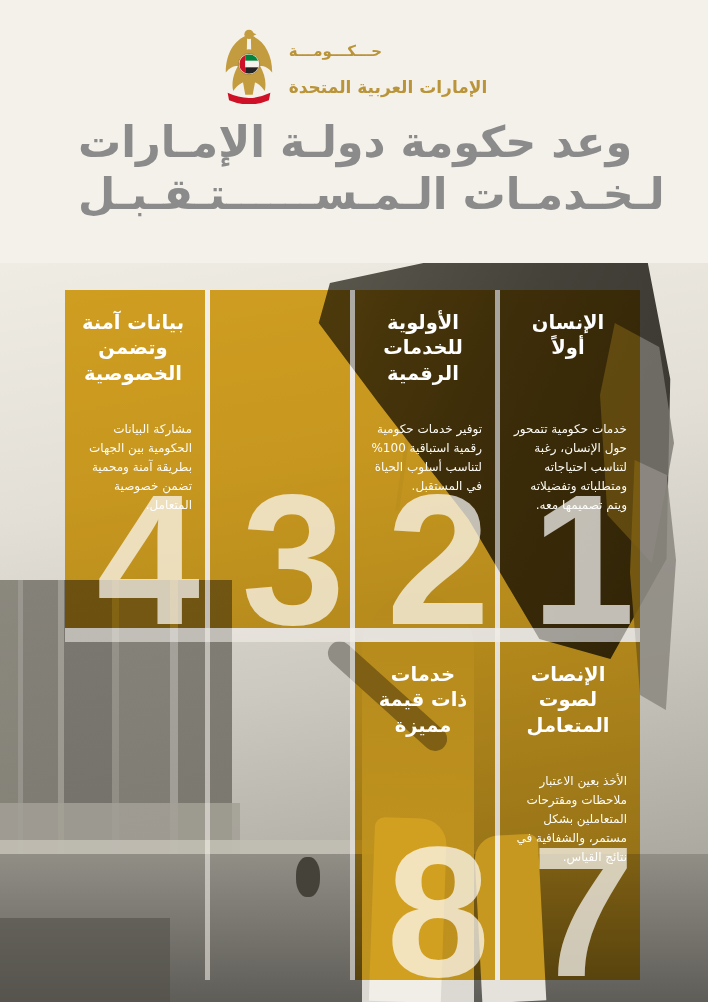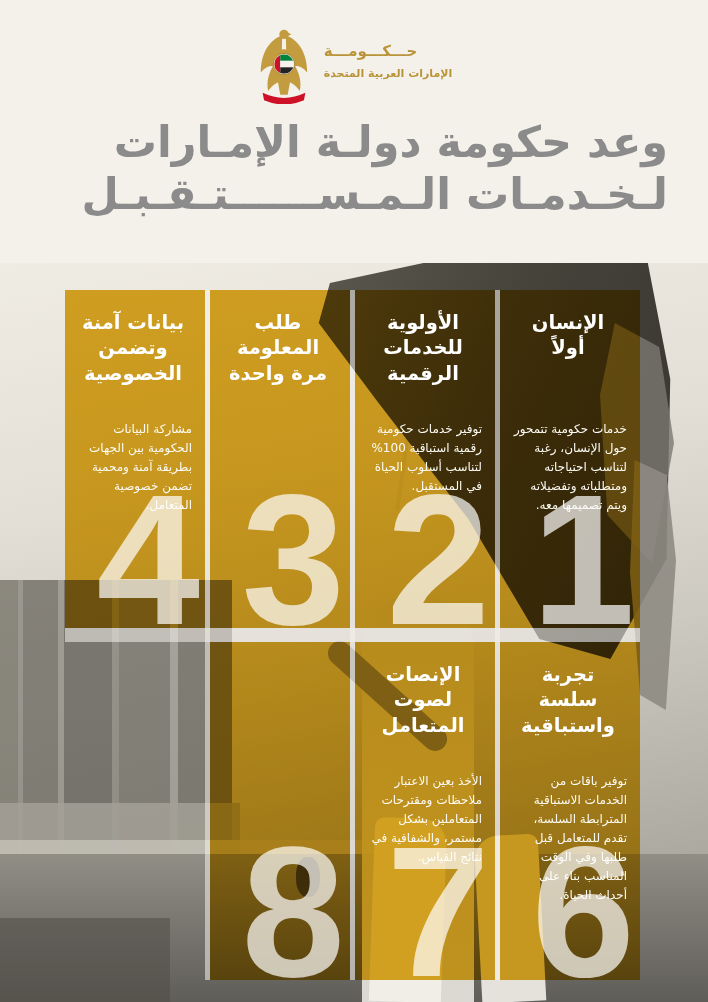--- a/index.html
+++ b/index.html
@@ -4,24 +4,24 @@
 <style>
   html,body{margin:0;padding:0;}
   .poster{position:relative;width:708px;height:1002px;overflow:hidden;
     background:#F4F1EA;font-family:"DejaVu Sans",sans-serif;}
 
   
   .gov-logo{position:absolute;top:26px;left:0;right:0;display:flex;
     justify-content:center;align-items:flex-start;gap:12px;}
   .logo-text{margin-top:16px;direction:rtl;text-align:left;color:#B99439;}
   .logo-line1{font-size:15px;font-weight:bold;letter-spacing:.5px;}
-  .logo-line2{font-size:11px;font-weight:bold;margin-top:7px;}
+  .logo-line2{font-size:17px;font-weight:bold;margin-top:17px;}
 
   .main-title{position:absolute;top:116px;left:78px;right:40px;direction:rtl;
-    text-align:right;color:#8B8B8B;font-weight:bold;font-size:43px;line-height:1.22;}
+    text-align:left;color:#8B8B8B;font-weight:bold;font-size:43px;line-height:1.22;}
   .main-title .line{display:block;}
 
   
   .photo{position:absolute;top:263px;left:0;width:708px;height:739px;overflow:hidden;
     background:linear-gradient(170deg,#EFECE4 0%,#E3DFD6 30%,#CCC9C0 55%,#AFACA3 80%,#99968D 100%);}
   .photo div{position:absolute;}
   .pole{left:430px;top:0;width:4px;height:250px;background:#D4D1C8;opacity:.7;
     transform:rotate(8deg);transform-origin:top center;}
   .flag{left:300px;top:0;width:374px;height:400px;
     background:linear-gradient(115deg,#5C594F 0%,#45423A 45%,#36342E 100%);
@@ -147,61 +147,52 @@
 للخدمات
 الرقمية</div>
         <div class="card-desc">توفير خدمات حكومية رقمية استباقية 100% لتناسب أسلوب الحياة في المستقبل.</div>
         <div class="card-number">2</div>
       </div>
     </div>
 
     <div class="card">
       <div class="card-bg"></div>
       <div class="card-content">
-        <div class="card-title">طلب
-المعلومة
-مرة واحدة</div>
         <div class="card-number">3</div>
       </div>
     </div>
 
     <div class="card">
       <div class="card-bg"></div>
       <div class="card-content">
         <div class="card-title">بيانات آمنة
 وتضمن
 الخصوصية</div>
         <div class="card-desc">مشاركة البيانات الحكومية بين الجهات بطريقة آمنة ومحمية تضمن خصوصية المتعامل.</div>
         <div class="card-number">4</div>
       </div>
     </div>
 
 
-    <div class="card">
-      <div class="card-bg"></div>
-      <div class="card-content">
-        <div class="card-title">تجربة سلسة
-واستباقية</div>
-        <div class="card-desc">توفير باقات من الخدمات الاستباقية المترابطة السلسة، تقدم للمتعامل قبل طلبها وفي الوقت المناسب بناء على أحداث الحياة.</div>
-        <div class="card-number">6</div>
-      </div>
-    </div>
 
     <div class="card">
       <div class="card-bg"></div>
       <div class="card-content">
         <div class="card-title">الإنصات
 لصوت
 المتعامل</div>
         <div class="card-desc">الأخذ بعين الاعتبار ملاحظات ومقترحات المتعاملين بشكل مستمر، والشفافية في نتائج القياس.</div>
         <div class="card-number">7</div>
       </div>
     </div>
 
     <div class="card">
       <div class="card-bg"></div>
       <div class="card-content">
+        <div class="card-title">خدمات
+ذات قيمة
+مميزة</div>
         <div class="card-number">8</div>
       </div>
     </div>
 
   </div>
 </div>
 
 </body></html>

